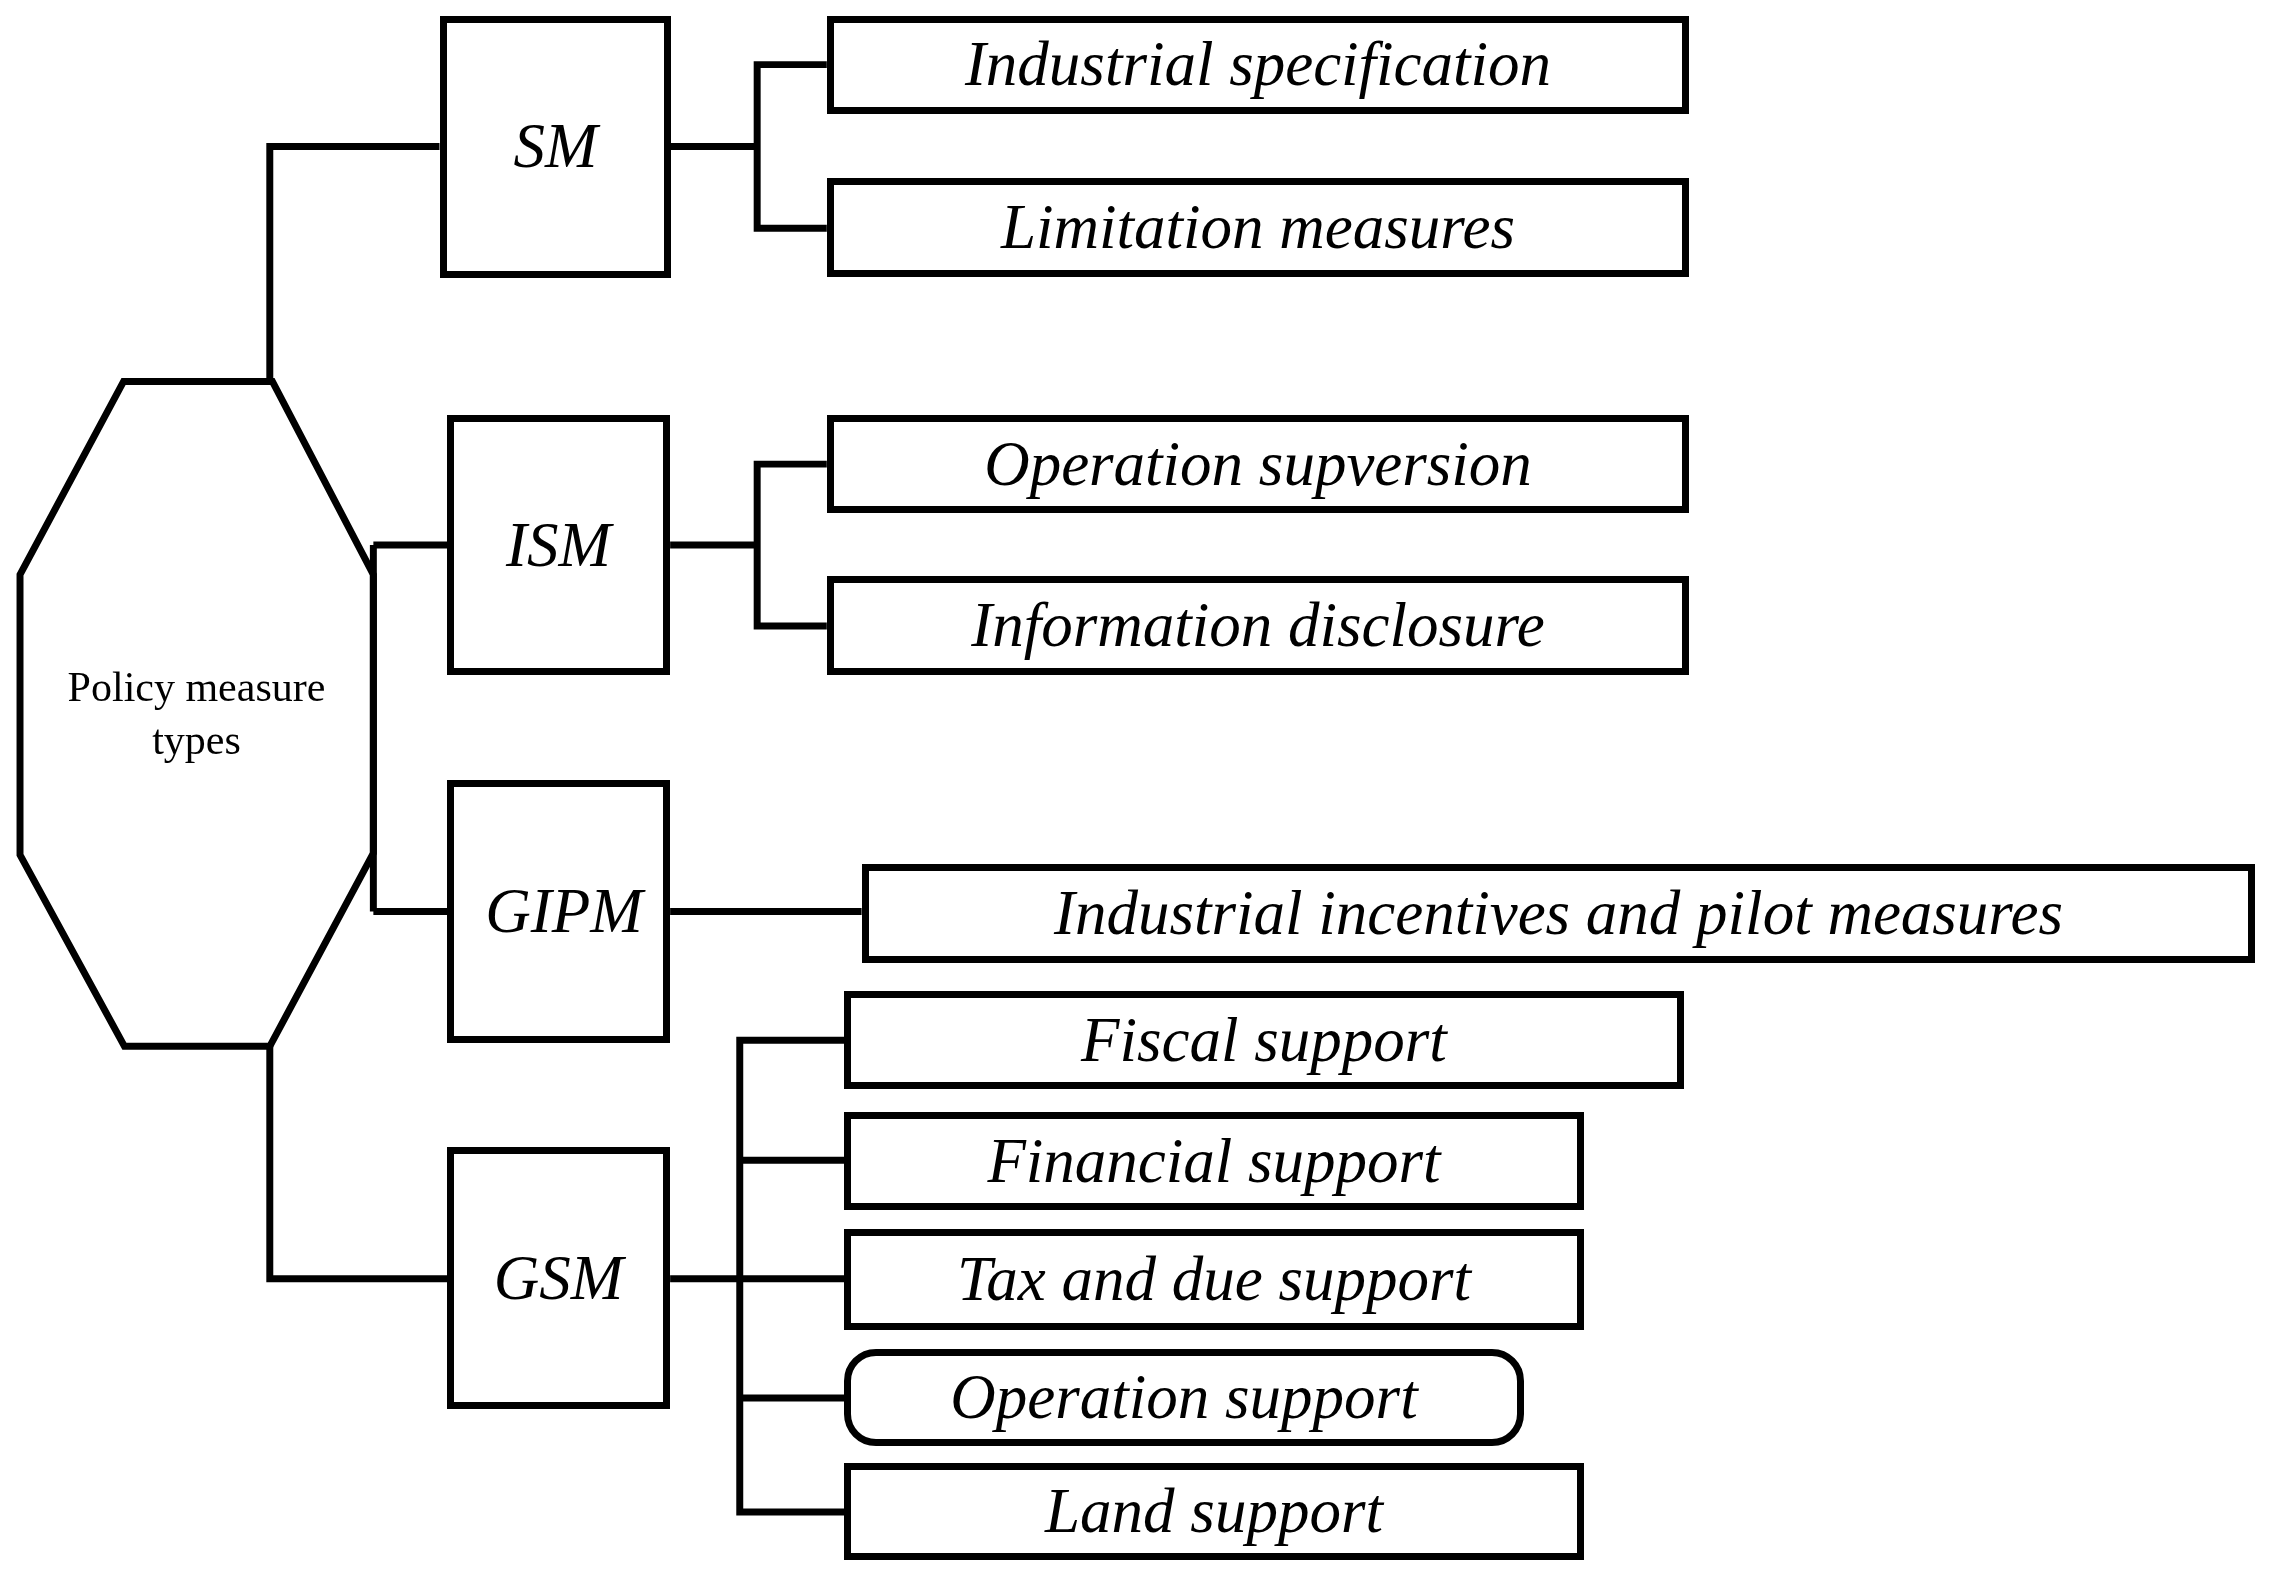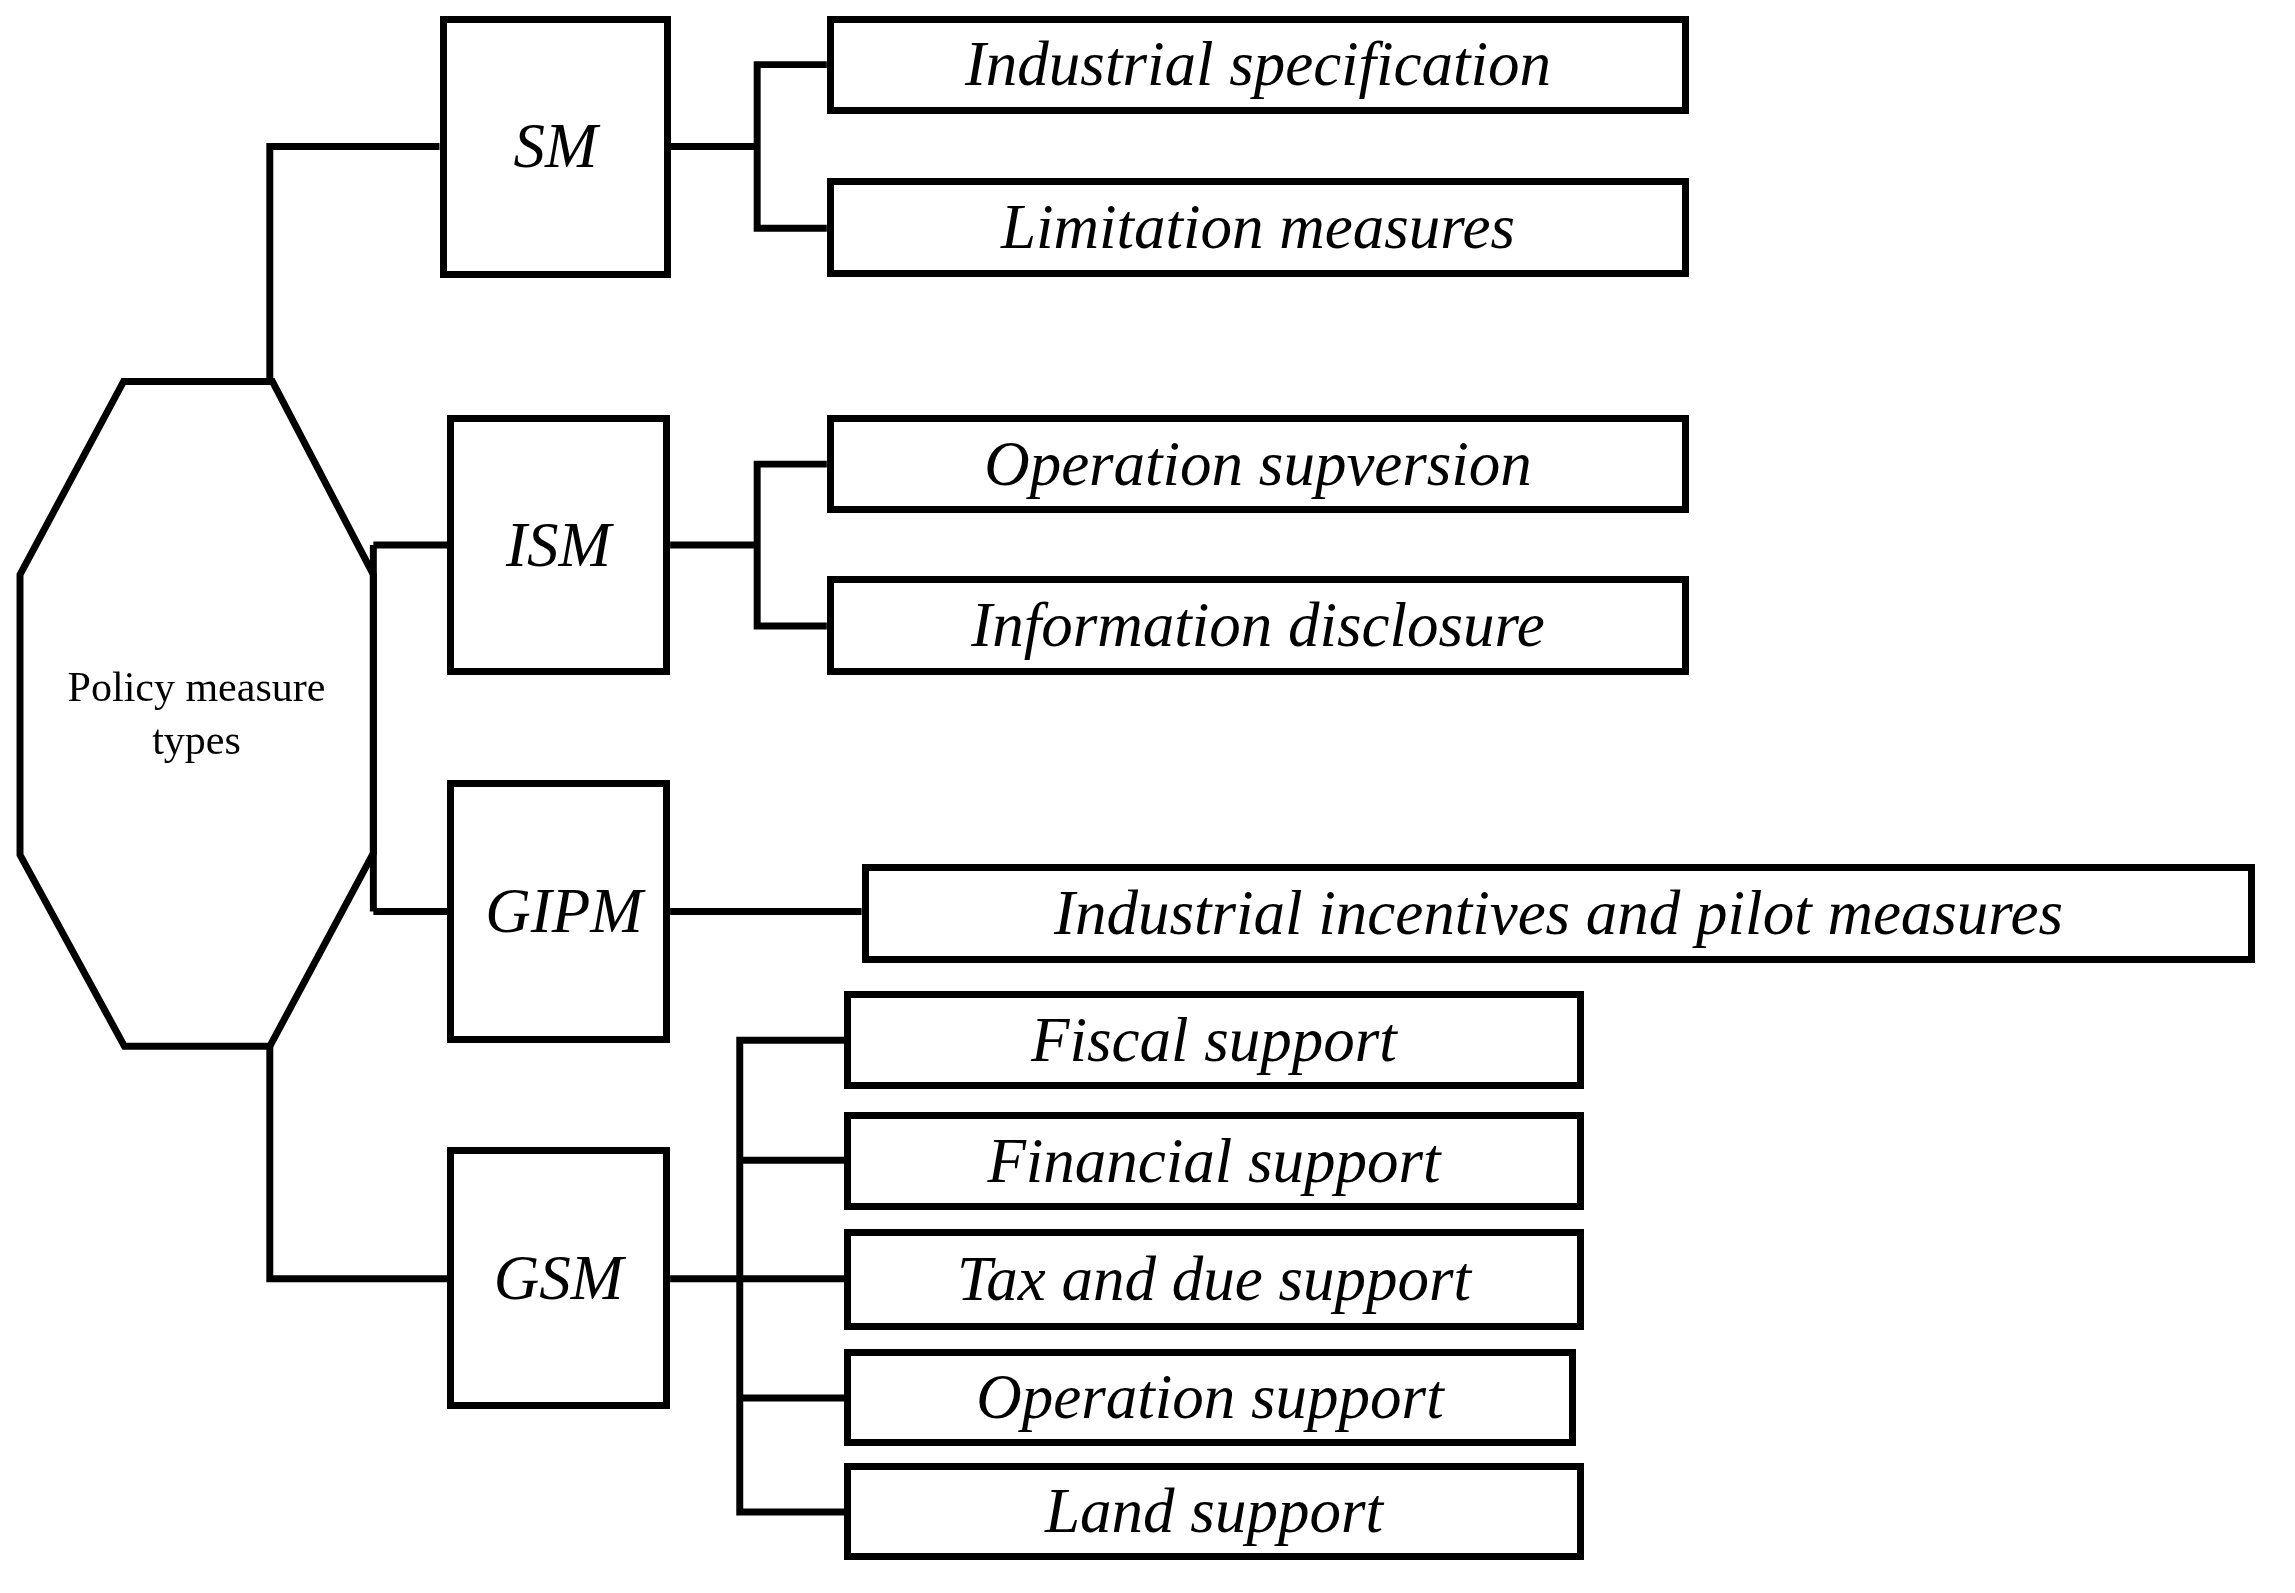--- a/index.html
+++ b/index.html
@@ -43,24 +43,24 @@
   .node.gsm  { left: 447px;  top: 1147px; width: 223px;  height: 262px; }
   
   .node.leaf-sm-0  { left: 827px; top: 15.7px;   width: 862px;  height: 98px; }
   .node.leaf-sm-1  { left: 827px; top: 178px;  width: 862px;  height: 99px; }
   
   .node.leaf-ism-0 { left: 827px; top: 415px;  width: 862px;  height: 98px; }
   .node.leaf-ism-1 { left: 827px; top: 576px;  width: 862px;  height: 99px; }
   
   .node.leaf-gipm-0 { left: 862px; top: 864px; width: 1393px; height: 99px; }
   
-  .node.leaf-gsm-0 { left: 844px; top: 991px; width: 740px;  height: 98px; }
+  .node.leaf-gsm-0 { left: 844px; top: 991px; width: 840px;  height: 98px; }
   .node.leaf-gsm-1 { left: 844px; top: 1112px; width: 740px;  height: 98px; }
   .node.leaf-gsm-2 { left: 844px; top: 1229px; width: 740px;  height: 101px; }
-  .node.leaf-gsm-3 { left: 844px; top: 1349px; width: 732px;  height: 97px; }
+  .node.leaf-gsm-3 { left: 844px; top: 1349px; width: 680px;  height: 97px; border-radius: 32px; }
   .node.leaf-gsm-4 { left: 844px; top: 1463px; width: 740px;  height: 97px; }
   
   .root-label {
     position: absolute;
     left: 20px;
     top: 381px;
     width: 353px;
     height: 665px;
     display: flex;
     align-items: center;

